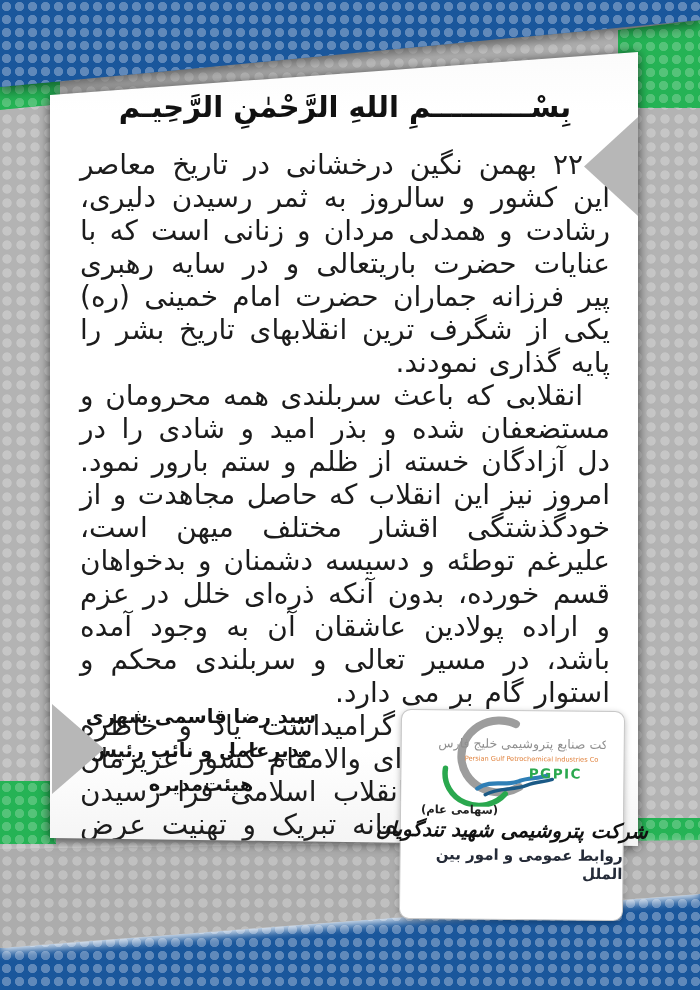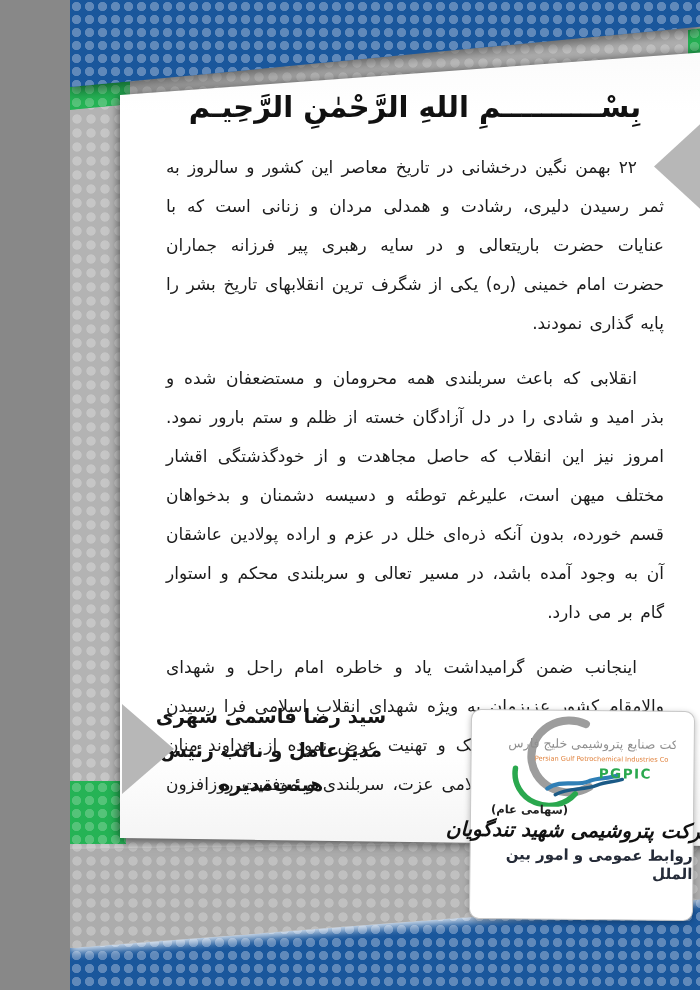--- a/index.html
+++ b/index.html
@@ -1,17 +1,17 @@
 <!DOCTYPE html>
 <html lang="fa" dir="rtl"><head>
 <meta charset="utf-8">
 <style>
   html,body{margin:0;padding:0;background:#888;}
   .canvas{
-    position:relative;width:630px;height:990px;overflow:hidden;
+    position:relative;width:700px;height:990px;overflow:hidden;
     font-family:"DejaVu Sans",sans-serif;direction:rtl;
     background:#be185d;
   }
   
   .dots-gray{
     background-image:radial-gradient(circle,#c6c6c6 4.3px,rgba(0,0,0,0) 5px),
                      linear-gradient(#b3b3b3,#b3b3b3);
     background-size:14px 14px,100% 100%;
   }
   .dots-gray-dark{
@@ -56,21 +56,21 @@
     position:absolute;left:50px;top:52px;width:588px;height:794px;
     background:linear-gradient(180deg,#fbfbfb 0,#ffffff 60px,#ffffff 88%,#f4f4f4 100%);
     clip-path:polygon(0 43px,100% 0,100% 794px,0 786px);
   }
   .paper-content{position:absolute;inset:0;padding:34px 28px 0 30px;color:#1c1c1c;}
   .bismillah{
     text-align:center;font-size:29px;font-weight:bold;color:#111;
     margin:0 0 18px 0;letter-spacing:0;line-height:1.5;
   }
   .para{
-    margin:16px;font-size:17px;line-height:39px;text-align:justify;
+    margin:0;font-size:28px;line-height:33px;text-align:justify;
     text-indent:27px;word-spacing:2px;
   }
   .signature{
     position:absolute;left:32px;top:648px;width:238px;text-align:center;
     font-weight:bold;font-size:19.5px;line-height:34px;color:#141414;
   }
 
   
   .arrow-tr{left:584px;top:117px;width:54px;height:99px;background:#b7b7b7;z-index:6;
     clip-path:polygon(100% 0,100% 100%,0 50%);}

